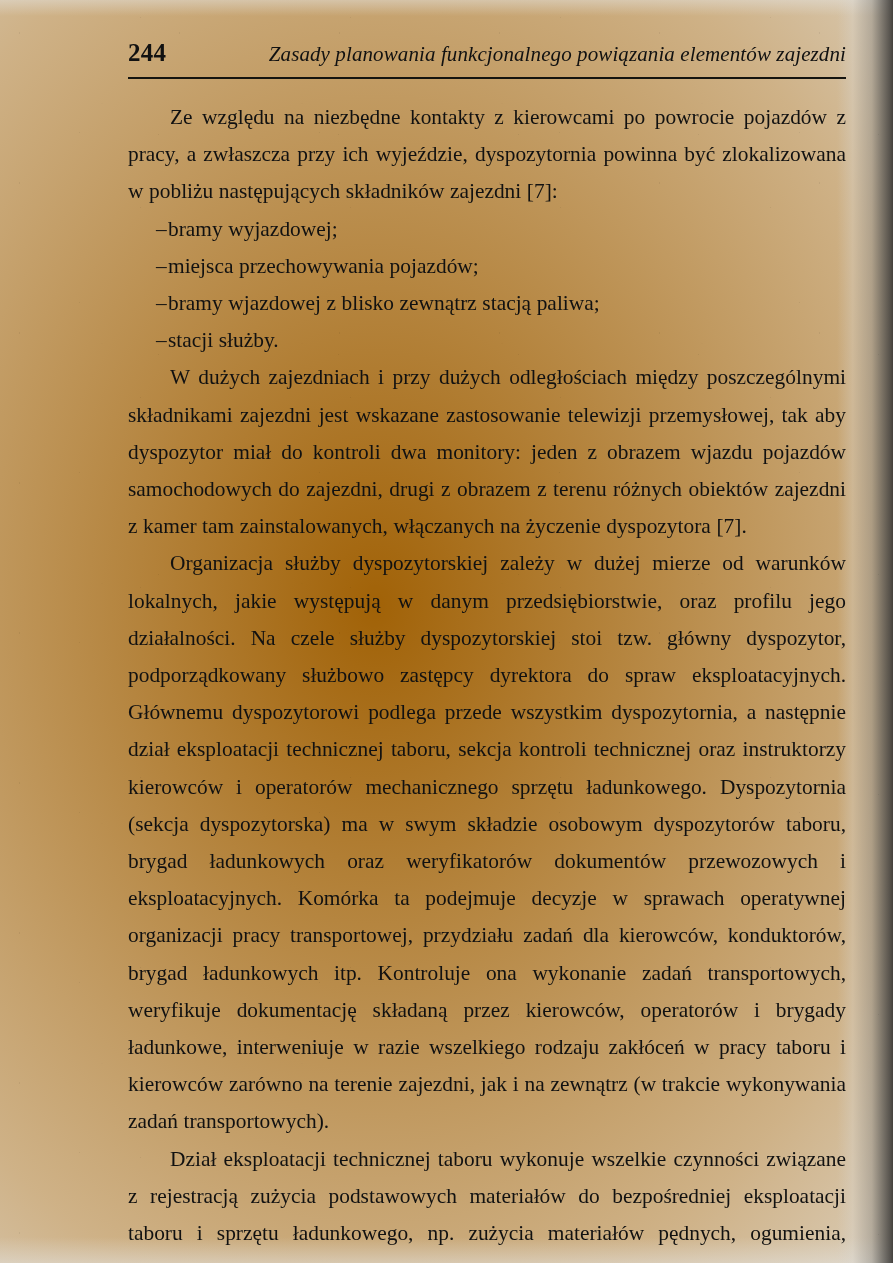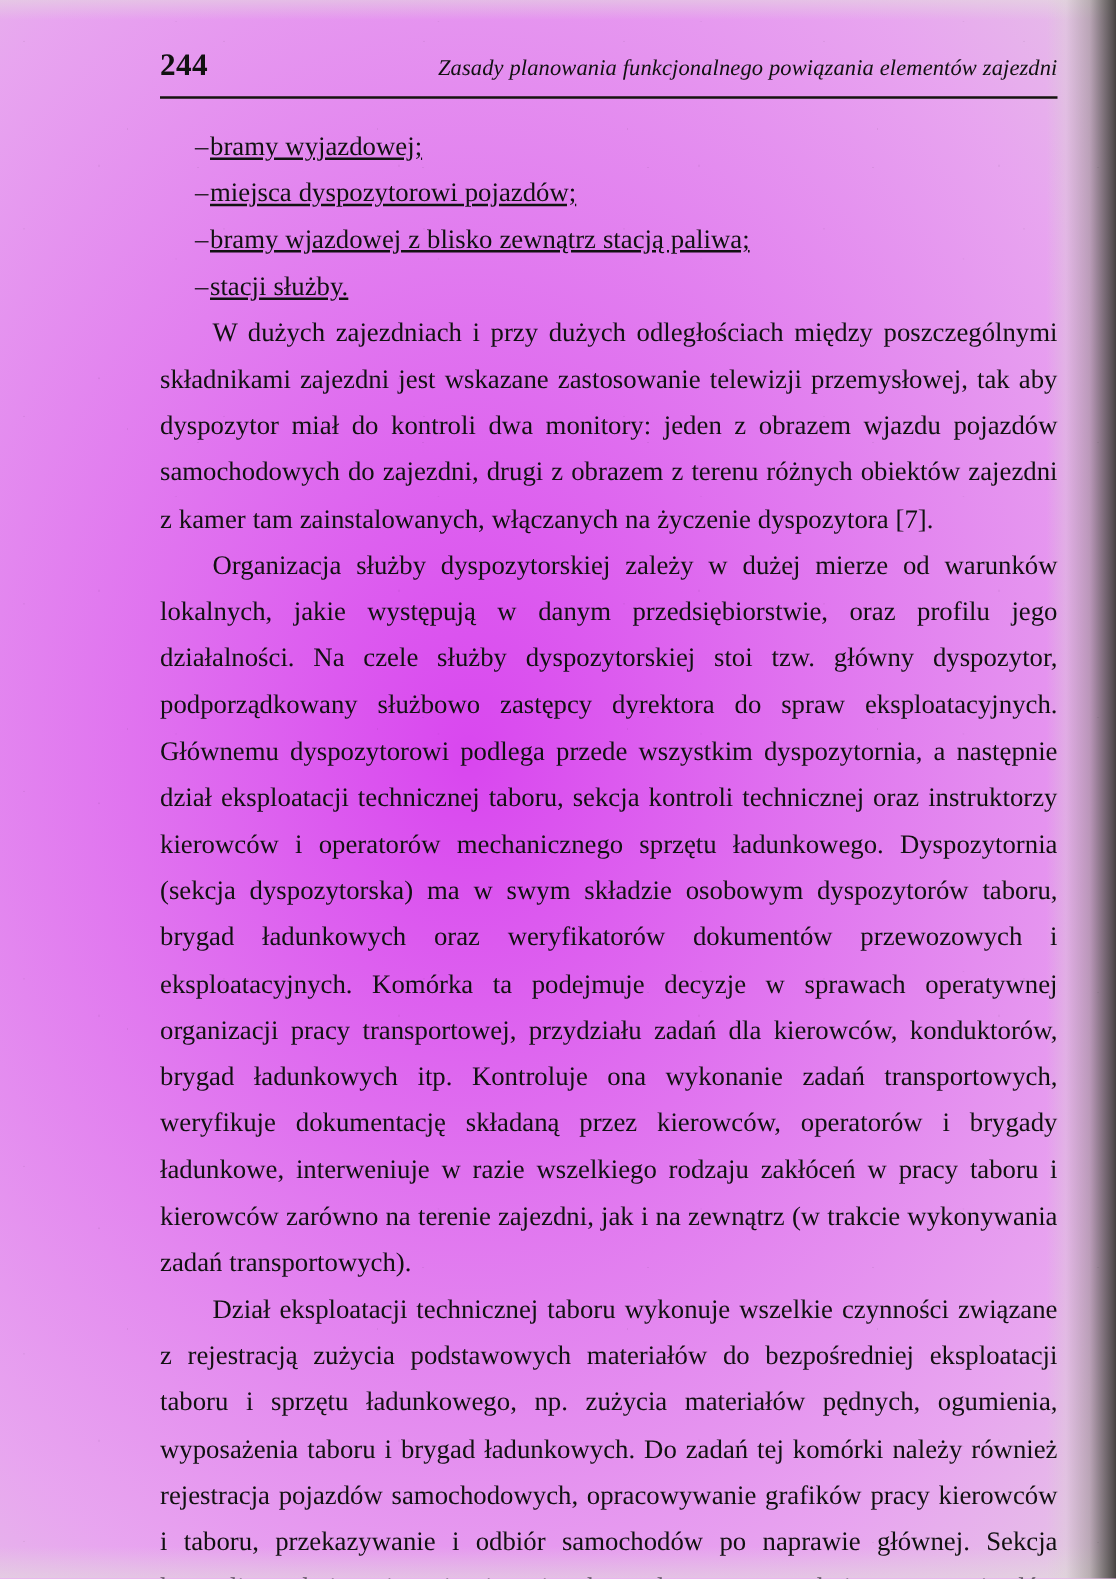--- a/index.html
+++ b/index.html
@@ -10,21 +10,21 @@
   }
   body {
     font-family: "Liberation Serif", "DejaVu Serif", serif;
   }
 
   #page {
     position: relative;
     width: 893px;
     height: 1263px;
     overflow: hidden;
-    background: #d946ef;
+    background: #a16207;
     color: #111111;
   }
 
   
   .paper-tone {
     position: absolute;
     inset: 0;
     background:
       radial-gradient(ellipse at 42% 48%, rgba(255,255,255,0) 0%, rgba(244,243,240,0.55) 78%, rgba(232,231,227,0.8) 100%);
     pointer-events: none;
@@ -84,21 +84,21 @@
     padding-bottom: 3px;
   }
   .folio {
     font-size: 25px;
     font-weight: bold;
     letter-spacing: 0.3px;
     line-height: 1;
   }
   .head-title {
     font-style: italic;
-    font-size: 18px;
+    font-size: 21px;
     line-height: 1;
     letter-spacing: 0.1px;
     white-space: nowrap;
   }
 
   
   .body-text {
     margin-top: 20px;
     font-size: 21.4px;
     line-height: 37.2px;
@@ -125,21 +125,20 @@
     text-align: left;
   }
   .dash-marker {
     flex: 0 0 auto;
     width: 40px;
     padding-left: 28px;
     box-sizing: border-box;
   }
   .dash-label {
     flex: 1 1 auto;
-    text-decoration: underline;
   }
 
   
   .speckle {
     position: absolute;
     inset: 0;
     z-index: 4;
     pointer-events: none;
     opacity: 0.055;
     background-image:
@@ -160,29 +159,30 @@
 
   <div class="content">
 
     <div class="running-head">
       <span class="folio">244</span>
       <span class="head-title">Zasady planowania funkcjonalnego powiązania elementów zajezdni</span>
     </div>
 
     <div class="body-text">
 
+      <p class="para">Ze względu na niezbędne kontakty z kierowcami po powrocie pojazdów z pracy, a zwłaszcza przy ich wyjeździe, dyspozytornia powinna być zlokalizowana w pobliżu następujących składników zajezdni [7]:</p>
 
       <ul class="dash-list">
         <li class="dash-item">
           <span class="dash-marker">–</span>
           <span class="dash-label">bramy wyjazdowej;</span>
         </li>
         <li class="dash-item">
           <span class="dash-marker">–</span>
-          <span class="dash-label">miejsca dyspozytorowi pojazdów;</span>
+          <span class="dash-label">miejsca przechowywania pojazdów;</span>
         </li>
         <li class="dash-item">
           <span class="dash-marker">–</span>
           <span class="dash-label">bramy wjazdowej z blisko zewnątrz stacją paliwa;</span>
         </li>
         <li class="dash-item">
           <span class="dash-marker">–</span>
           <span class="dash-label">stacji służby.</span>
         </li>
       </ul>

